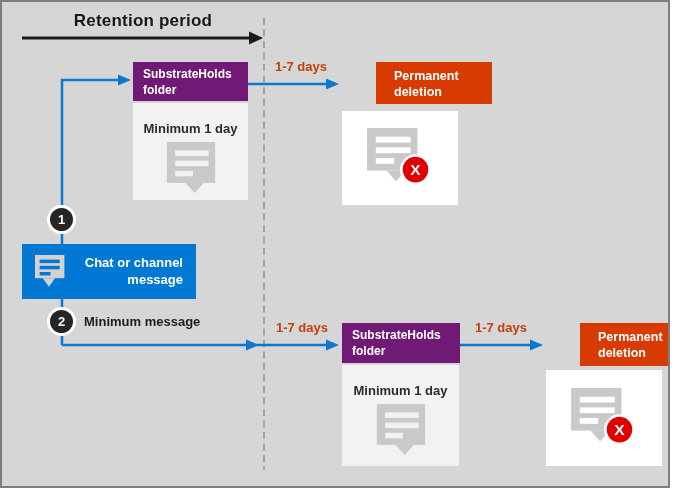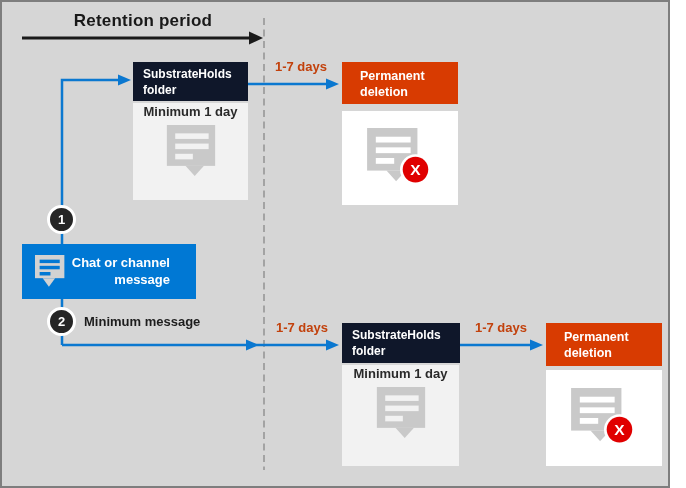--- a/index.html
+++ b/index.html
@@ -8,28 +8,28 @@
     background:#d6d6d6; overflow:hidden;
     font-family:"Liberation Sans", sans-serif;
   }
   .frame { position:absolute; inset:0; box-shadow: inset 0 0 0 2px #7e7e7e; pointer-events:none; z-index:50; }
   .connectors { position:absolute; left:0; top:0; z-index:1; }
   .node { position:absolute; z-index:2; box-sizing:border-box; }
   .title {
     position:absolute; left:22px; top:11px; width:242px; z-index:2;
     text-align:center; font-size:17px; font-weight:700; color:#191919; letter-spacing:.2px;
   }
-  .dark-box  { background:#0f172a; color:#fff; font-size:12px; font-weight:700; line-height:1.3; padding:5px 6px 5px 10px; }
-  .orange-box{ background:#d83b01; color:#fff; font-size:12.5px; font-weight:700; line-height:1.3; padding:6px 6px 5px 18px; }
-  .light-box { background:#f2f2f2; display:flex; flex-direction:column; align-items:center; padding-top:1px; gap:6px; }
+  .dark-box  { background:#701a75; color:#fff; font-size:12px; font-weight:700; line-height:1.3; padding:5px 6px 5px 10px; }
+  .orange-box{ background:#d83b01; color:#fff; font-size:12.5px; font-weight:700; line-height:1.3; padding:6px 6px 5px 18px;margin-left:34px; }
+  .light-box { background:#f2f2f2; display:flex; flex-direction:column; align-items:center; padding-top:18px; gap:6px; }
   .light-caption { font-size:13px; font-weight:700; color:#2a2a2a; }
   .white-box { background:#ffffff; display:flex; align-items:center; justify-content:center; }
   .source-box{ background:#0078d4; display:flex; align-items:center; }
   .source-icon { margin-left:13px; flex:0 0 auto; }
-  .source-label { flex:1; text-align:right; color:#fff; font-size:13px; font-weight:700; line-height:1.3; padding-right:26px; }
+  .source-label { flex:1; text-align:right; color:#fff; font-size:13px; font-weight:700; line-height:1.3; padding-right:13px; }
   .step-circle {
     position:absolute; z-index:3; width:23px; height:23px;
     background:#262626; border:3px solid #fff; border-radius:50%;
     color:#fff; font-size:13px; font-weight:700;
     display:flex; align-items:center; justify-content:center;
   }
   .branch-label { position:absolute; z-index:2; font-size:13px; font-weight:700; color:#1d1d1d; white-space:nowrap; }
   .days-label   { position:absolute; z-index:2; font-size:13px; font-weight:700; color:#c2410c; text-align:center; white-space:nowrap; }
 
   

